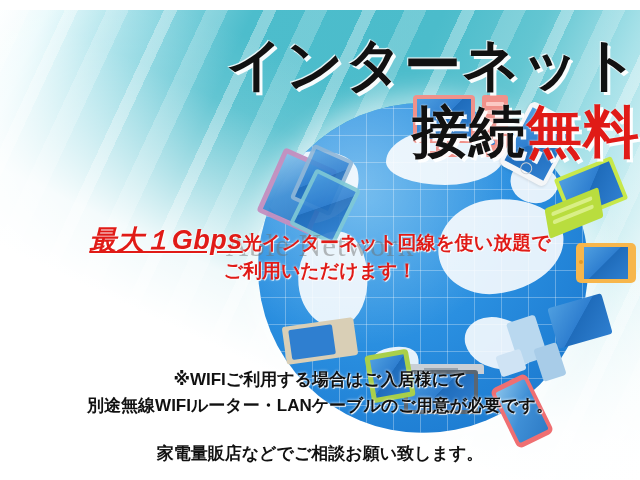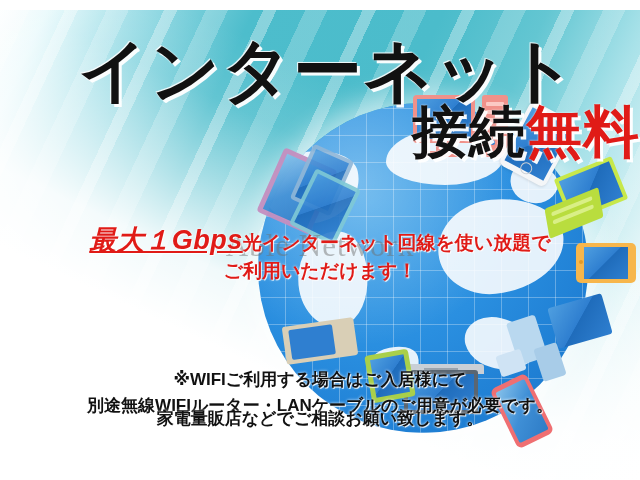--- a/index.html
+++ b/index.html
@@ -141,22 +141,22 @@
   
   .dev-beige{left:284px;top:322px;width:72px;height:38px;background:#d9cfb6;border-radius:3px;transform:rotate(-8deg);}
   .dev-beige .sc{position:absolute;left:6px;top:4px;width:44px;height:30px;background:#2f7fd0;border-radius:2px;}
   .tab-green{left:368px;top:352px;width:44px;height:48px;background:#a9cf4a;border-radius:4px;padding:5px;box-sizing:border-box;transform:rotate(-10deg);}
 
   
   .tab-cyan{left:300px;top:176px;width:50px;height:62px;background:#7fc9d6;border-radius:4px;padding:4px;box-sizing:border-box;transform:rotate(26deg);opacity:.9;}
 
   
   .headline1{
-    position:absolute;left:16px;right:0;top:36px;text-align:center;
-    font-size:69px;line-height:1;font-weight:700;color:#111111;
+    position:absolute;left:16px;right:0;top:36px;text-align:right;
+    font-size:57px;line-height:1;font-weight:700;color:#111111;
     letter-spacing:1px;
     text-shadow:3px 3px 0 rgba(255,255,255,.95), -1px -1px 0 rgba(255,255,255,.8), 0 0 2px rgba(255,255,255,.9);
     white-space:nowrap;
   }
   .headline2{
     position:absolute;left:0;right:0;top:104px;text-align:right;
     font-size:56px;line-height:1;font-weight:700;letter-spacing:1px;white-space:nowrap;
   }
   .headline2 .blk{color:#111111;text-shadow:3px 3px 0 rgba(255,255,255,.95),0 0 2px rgba(255,255,255,.9);}
   .headline2 .red{color:#e01b17;text-shadow:3px 3px 0 rgba(255,255,255,.95),0 0 2px rgba(255,255,255,.9);}
@@ -178,21 +178,21 @@
     text-shadow:0 0 3px rgba(255,255,255,.9),1px 1px 0 rgba(255,255,255,.8);
   }
   .line-c .big{font-size:25px;font-style:italic;text-decoration:underline;}
   .line-c .mid{font-size:20px;font-style:italic;}
 
   .note{
     position:absolute;left:0;right:0;text-align:center;
     color:#111111;font-size:17px;font-weight:700;white-space:nowrap;
     text-shadow:0 0 3px rgba(255,255,255,.95),1px 1px 0 rgba(255,255,255,.85);
   }
-  .n1{top:362px;margin-top:6px;} .n2{top:394px;} .n3{top:407px;}
+  .n1{top:362px;margin-top:6px;} .n2{top:394px;} .n3{top:442px;}
 
   .watermark{
     position:absolute;left:0;right:0;top:228px;text-align:center;
     font-family:"Liberation Serif","DejaVu Serif",serif;
     font-size:31px;color:rgba(110,110,110,.48);letter-spacing:1px;
     white-space:nowrap;pointer-events:none;
   }
 </style>
 </head>
 <body>

